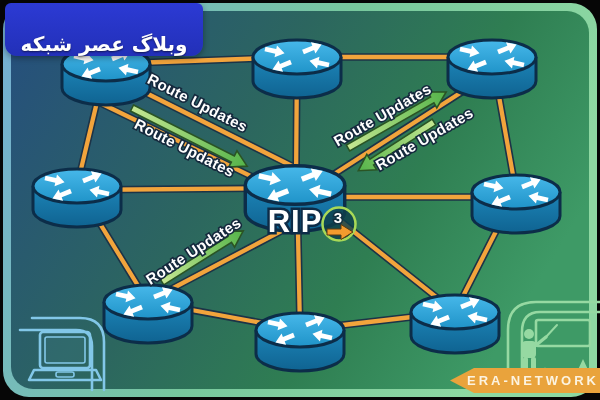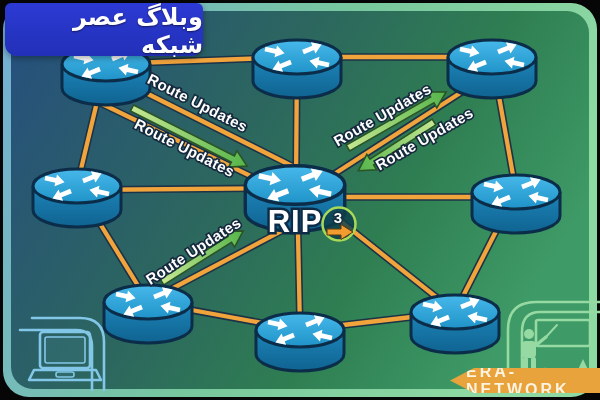--- a/index.html
+++ b/index.html
@@ -16,29 +16,29 @@
         fill:#fff;stroke:#13303f;stroke-width:3px;paint-order:stroke;text-anchor:middle;}
   .garrow{fill:url(#agrad);stroke:#2a5424;stroke-width:1.6;}
   .lk-case{stroke:#1c3347;stroke-width:7.5;stroke-linecap:round;}
   .lk-core{stroke:#f2a43c;stroke-width:4.3;stroke-linecap:round;}
   .lap{stroke:#82c7e8;fill:none;stroke-width:2.6;stroke-linecap:round;stroke-linejoin:round;}
   .lap-thin{stroke:#82c7e8;fill:rgba(130,200,230,.07);stroke-width:1.6;}
   .tch{stroke:#96d9a2;fill:none;stroke-width:2.6;stroke-linecap:round;stroke-linejoin:round;}
   .tchf{fill:#96d9a2;stroke:none;}
   .banner{position:absolute;left:5px;top:3px;width:198px;height:53px;z-index:5;
           background:linear-gradient(180deg,#2c3ad4 0%,#2230b8 100%);
-          border-radius:6px 6px 12px 12px;display:flex;align-items:flex-start;justify-content:center;
-          color:#fff;font-family:"DejaVu Sans",sans-serif;font-weight:bold;font-size:24px;
+          border-radius:6px 6px 12px 12px;display:flex;align-items:flex-end;justify-content:center;
+          color:#fff;font-family:"DejaVu Sans",sans-serif;font-weight:bold;font-size:20px;
           direction:rtl;text-shadow:0 1px 2px rgba(0,0,0,.55);
           box-shadow:0 2px 6px rgba(0,0,0,.35);}
   .ribbon{position:absolute;right:0;top:368px;width:150px;height:25px;z-index:5;
           background:#e9a33c;clip-path:polygon(0 50%,24px 0,100% 0,100% 100%,24px 100%);
           display:flex;align-items:center;justify-content:center;padding-left:16px;
           box-sizing:border-box;color:#fcf3e0;font-family:"Liberation Sans",sans-serif;
-          font-weight:600;font-size:16px;letter-spacing:3px;}
+          font-weight:600;font-size:13px;letter-spacing:3px;}
 </style>
 </head>
 <body>
 
 <div class="stage">
 
 <svg id="net" viewBox="0 0 600 400" width="600" height="400">
   <defs>
     <linearGradient id="frameG" x1="0" y1="0" x2="1" y2="0.3">
       <stop offset="0" stop-color="#74aed6"></stop>

